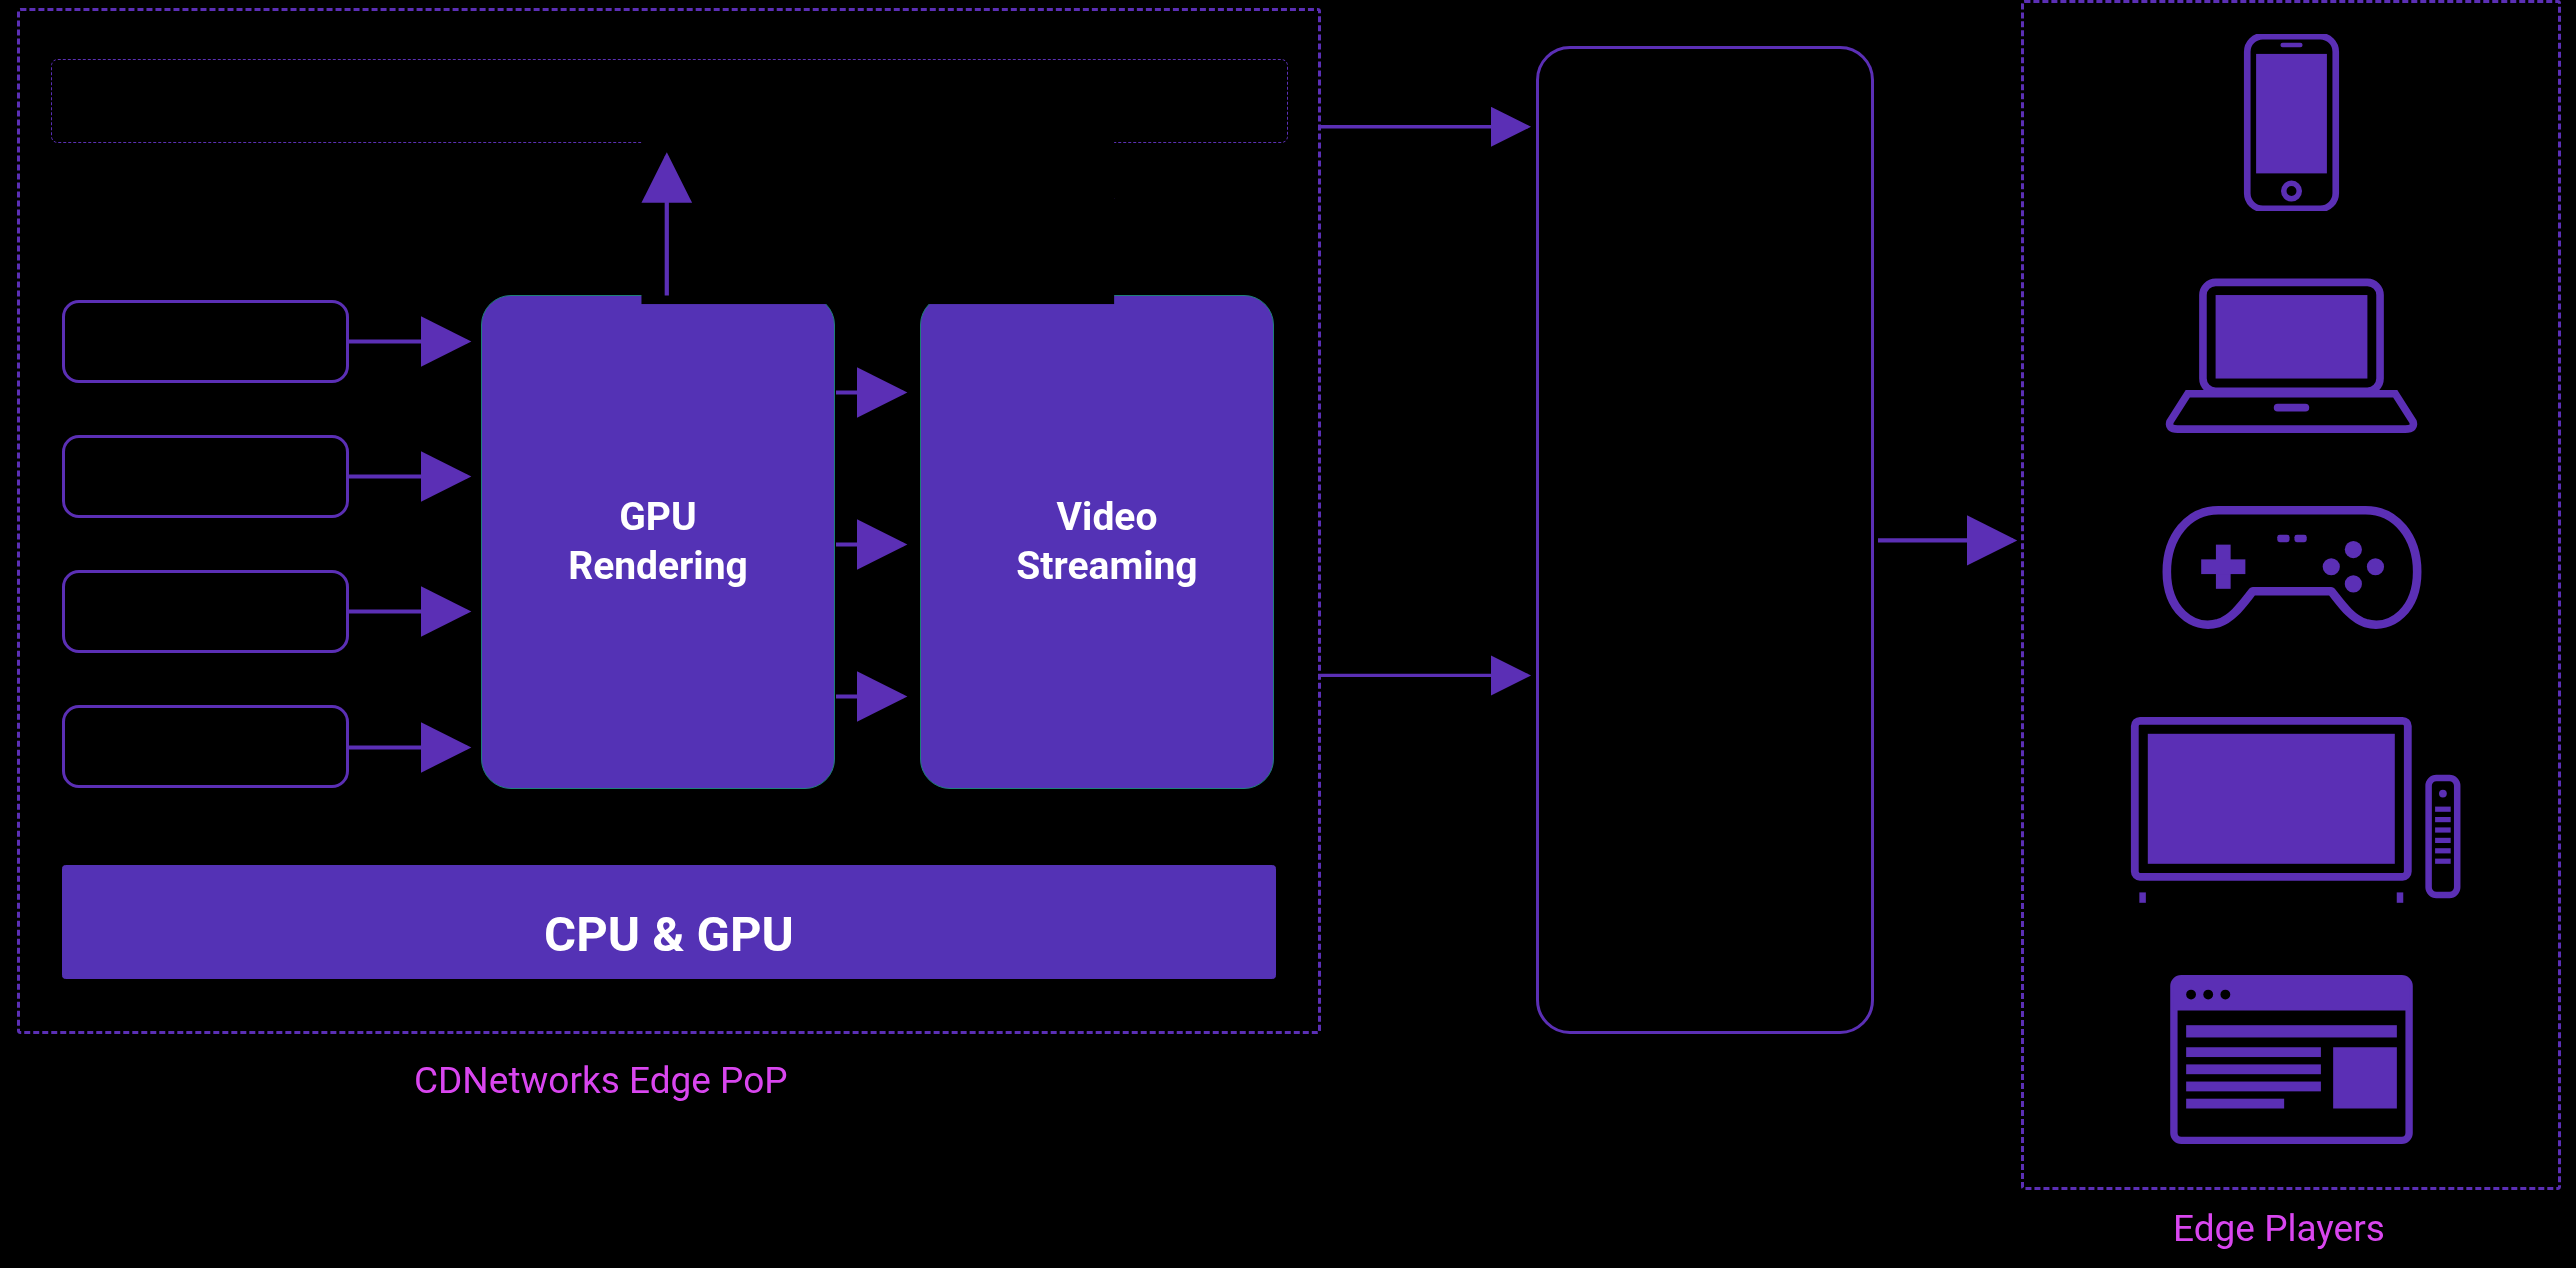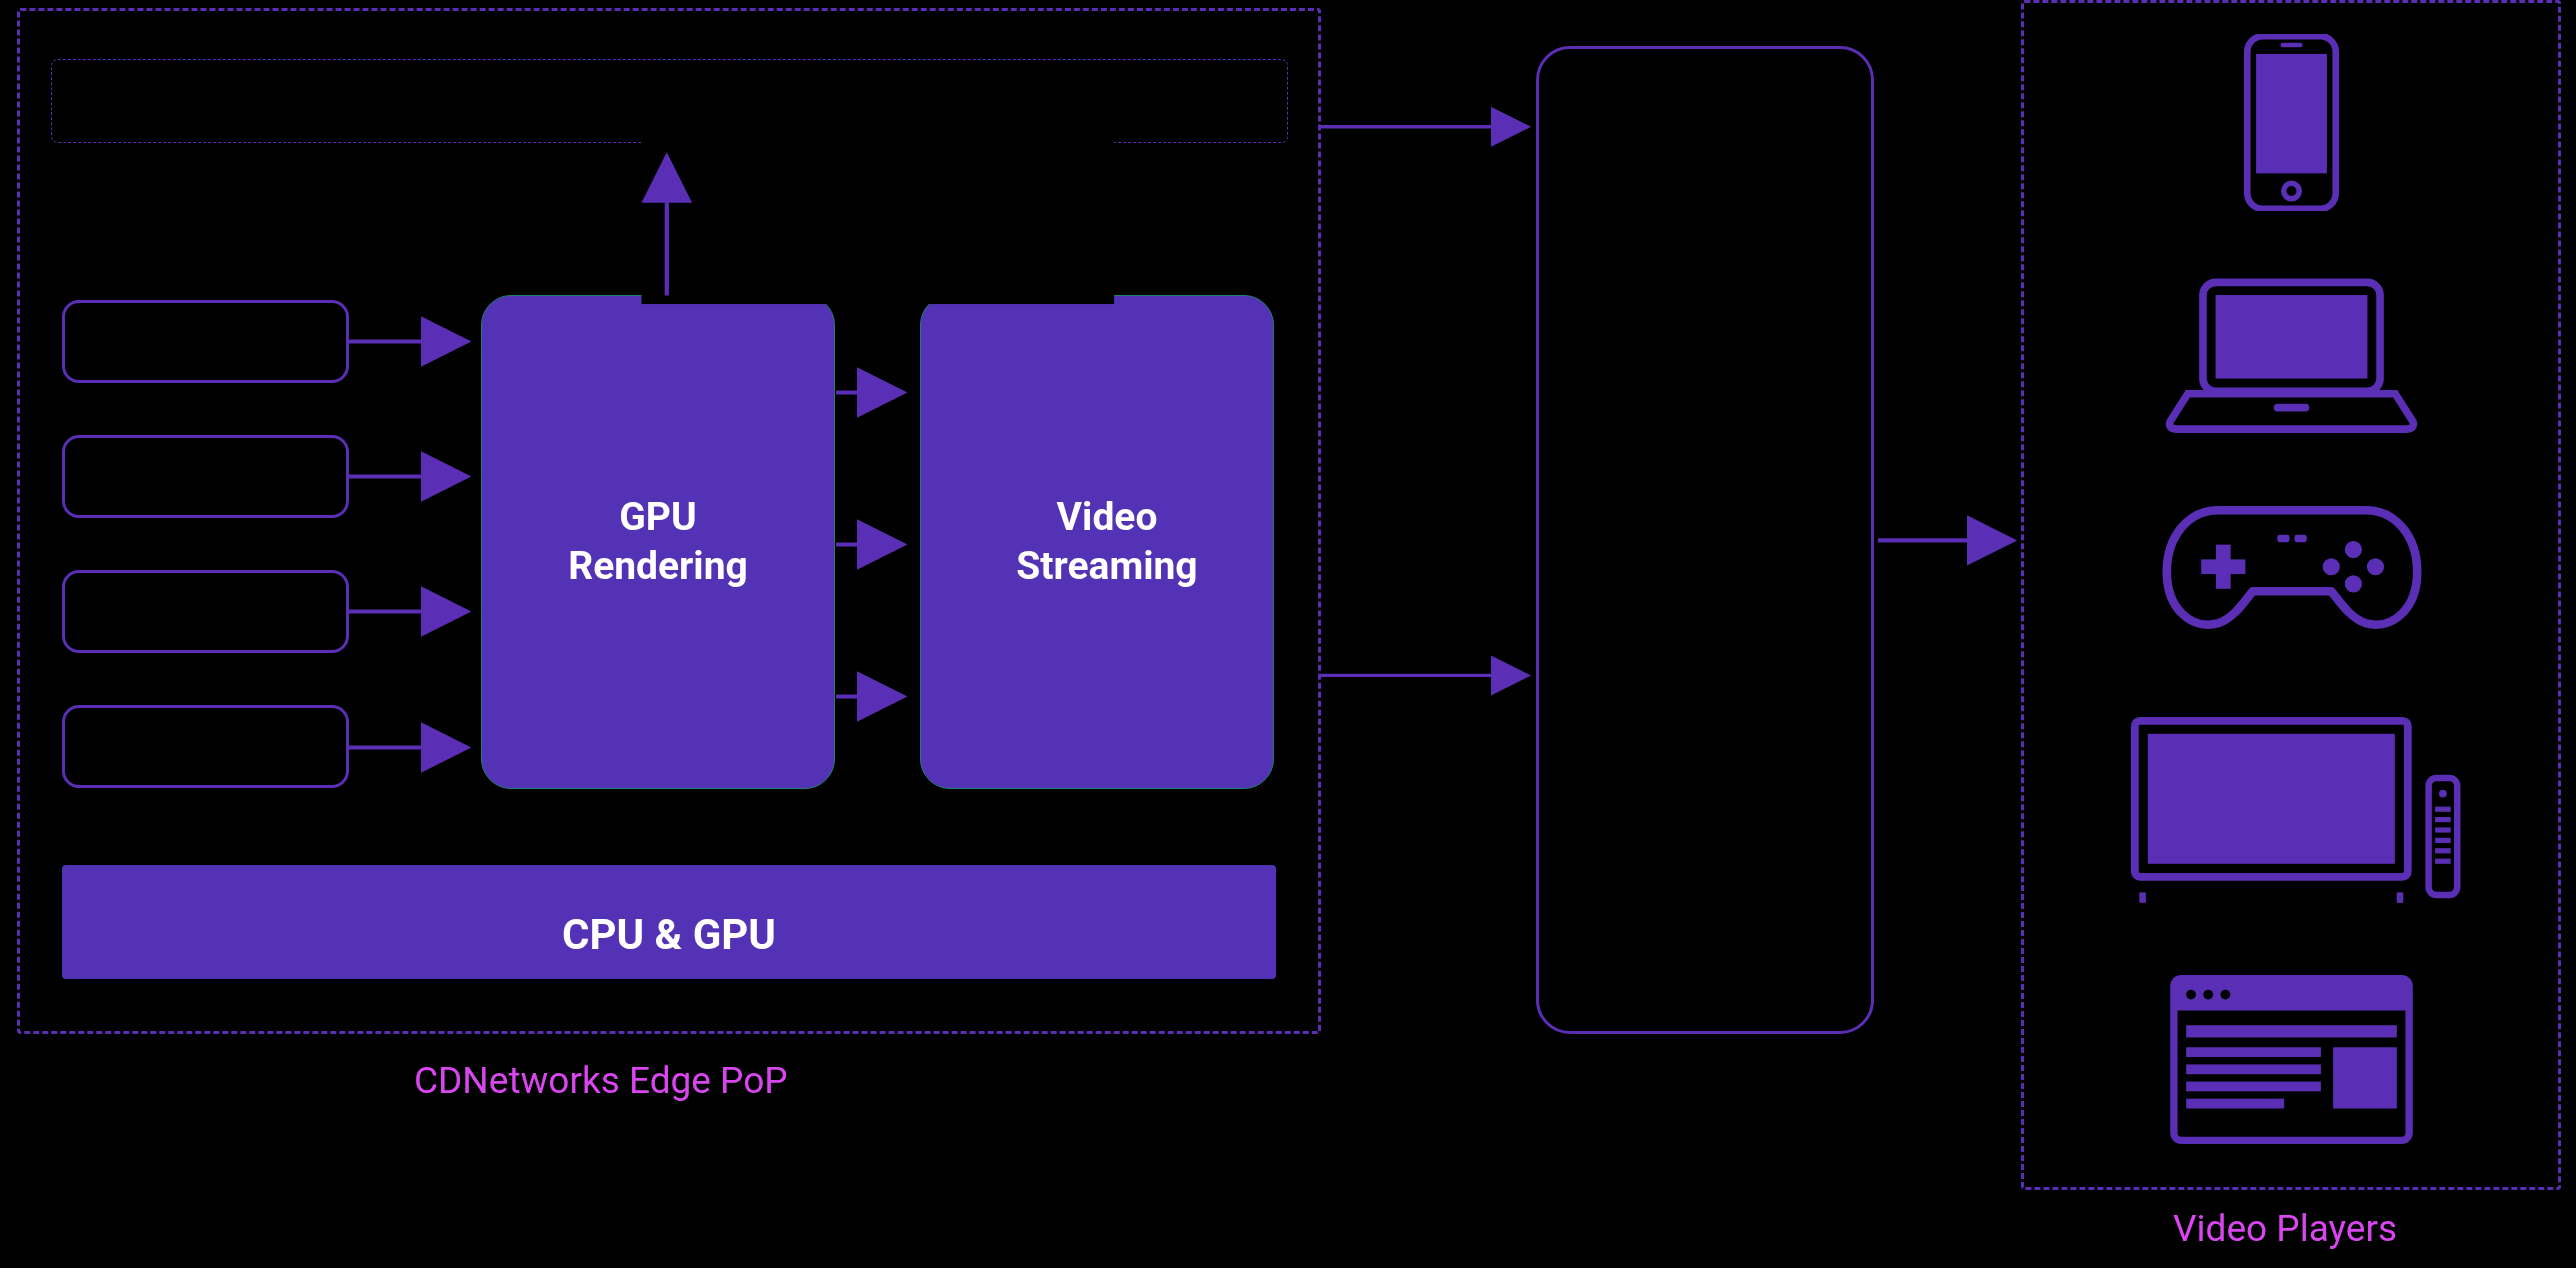--- a/index.html
+++ b/index.html
@@ -91,30 +91,30 @@
     <div class="label-white" style="font-size:39px; line-height:1.25; white-space:pre;">GPU
 Rendering</div>
   </div>
 
   <div class="solid-block" style="left:920px; top:295px; width:354px; height:494px;padding-left:20px;">
     <div class="label-white" style="font-size:39px; line-height:1.25; white-space:pre;">Video
 Streaming</div>
   </div>
 
   <div class="solid-bar" style="left:62px; top:865px; width:1214px; height:114px;">
-    <div class="label-white" style="font-size:42px;margin-top:24px;">CPU &amp; GPU</div>
+    <div class="label-white" style="font-size:49px;margin-top:24px;">CPU &amp; GPU</div>
   </div>
 
   <div class="label-purple" style="left:414px; top:1059px; font-size:37px;">CDNetworks Edge PoP</div>
 
   <div class="outline-box-heavy" style="left:1536px; top:46px; width:338px; height:988px;"></div>
 
   <div class="dashed-box" style="left:2021px; top:0px; width:540px; height:1190px;"></div>
 
-  <div class="label-purple" style="left:2173px; top:1207px; font-size:37px;">Video Players</div>
+  <div class="label-purple" style="left:2173px; top:1207px; font-size:37px;">Edge Players</div>
 
   <svg class="arrow" style="left:0;top:0;width:0.8px;height:0.8px;" viewBox="0 0 1 1" width="0.8" height="0.8">
     <defs>
       <marker id="ah" markerWidth="14" markerHeight="14" refX="11" refY="6" orient="auto">
         <path d="M0,0 L12,6 L0,12 Z" fill="#5b2fb5"></path>
       </marker>
     </defs>
   </svg>
 
   <svg class="arrow" style="left:349px; top:333px; width:135px; height:17px;" viewBox="0 0 160 20" width="135" height="17">

